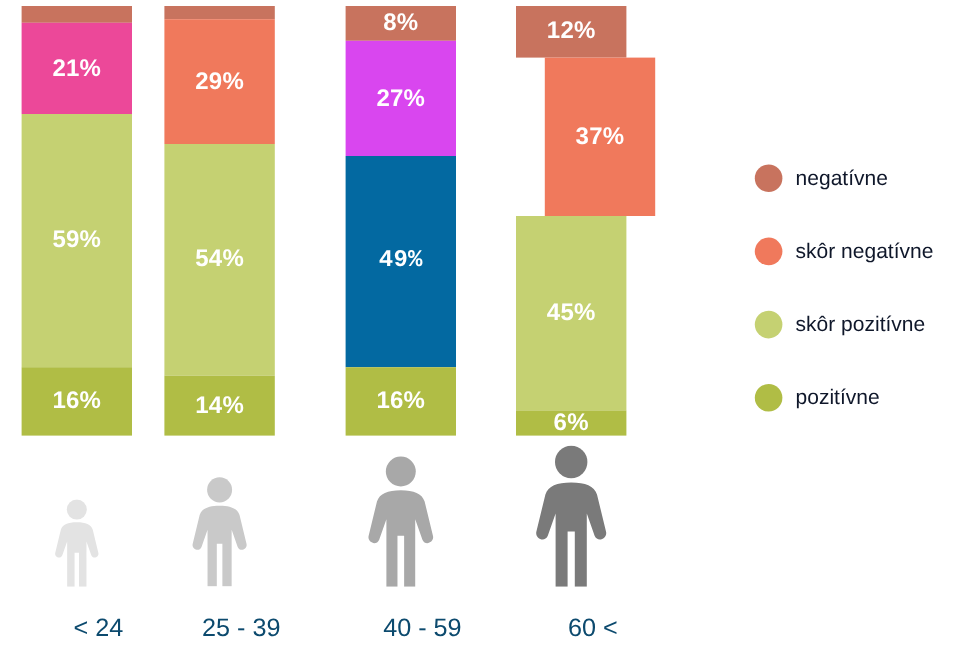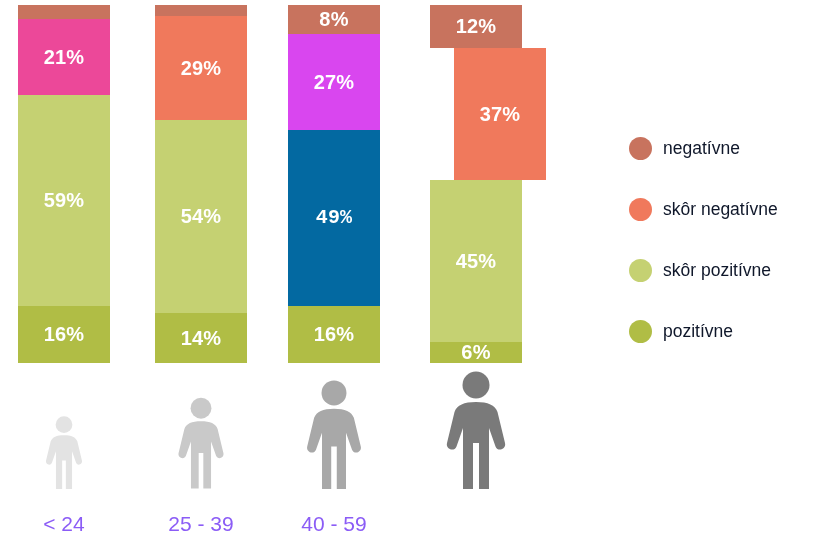--- a/index.html
+++ b/index.html
@@ -77,22 +77,23 @@
   }
 
   
   .cat-label {
     position: absolute;
     left: 0;
     top: 512px;
     width: 128px;
     text-align: center;
     font-size: 21px;
-    color: #8b5cf6;
+    color: #0c4a6e;
     white-space: nowrap;
+    padding-left: 18px;
   }
 
   
   #legend {
     position: absolute;
     left: 629px;
     top: 135px;
     width: 186px;
   }
   .legend-item {
@@ -151,21 +152,21 @@
              L 20 118
              L 20 57
              L 13.5 75.5
              C 11 81.5, 2.5 78, 4 72
              L 11.5 41
              C 14 34, 21 31, 33 31 Z" fill="#e3e3e3"></path>
   </svg>
       </div>
       <div class="cat-label">&lt; 24</div>
     </div>
-    <div class="bar-group" style="left: 137px;">
+    <div class="bar-group" style="left: 119px;">
       <div class="bar-stack">
         <div class="segment" style="flex: 3 0 0px; background: rgb(200, 115, 94);">
           <span class="seg-label hidden"></span>
         </div>
         <div class="segment" style="flex: 29 0 0px; background: rgb(240, 121, 92);">
           <span class="seg-label">29%</span>
         </div>
         <div class="segment" style="flex: 54 0 0px; background: rgb(197, 209, 114);">
           <span class="seg-label">54%</span>
         </div>
@@ -263,20 +264,21 @@
              L 30 72
              L 30 118
              L 20 118
              L 20 57
              L 13.5 75.5
              C 11 81.5, 2.5 78, 4 72
              L 11.5 41
              C 14 34, 21 31, 33 31 Z" fill="#7a7a7a"></path>
   </svg>
       </div>
+      <div class="cat-label">60 &lt;</div>
     </div>
   </div>
 
 <div id="legend">
     <div class="legend-item">
       <span class="legend-dot" style="background: rgb(200, 115, 94);"></span>
       <span class="legend-label">negatívne</span>
     </div>
     <div class="legend-item">
       <span class="legend-dot" style="background: rgb(240, 121, 92);"></span>

